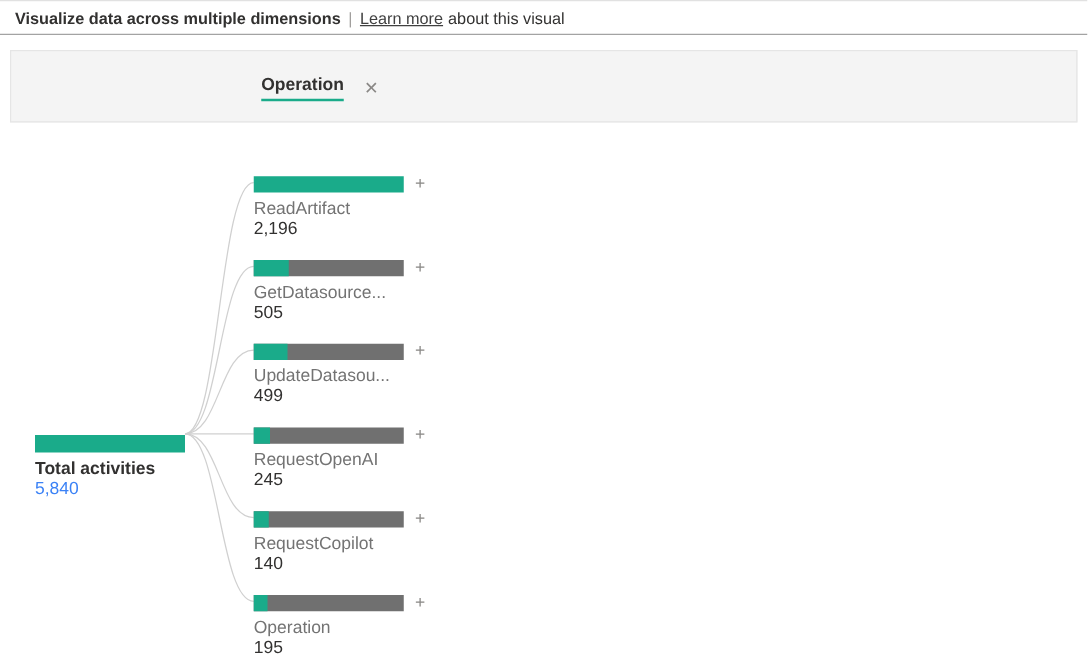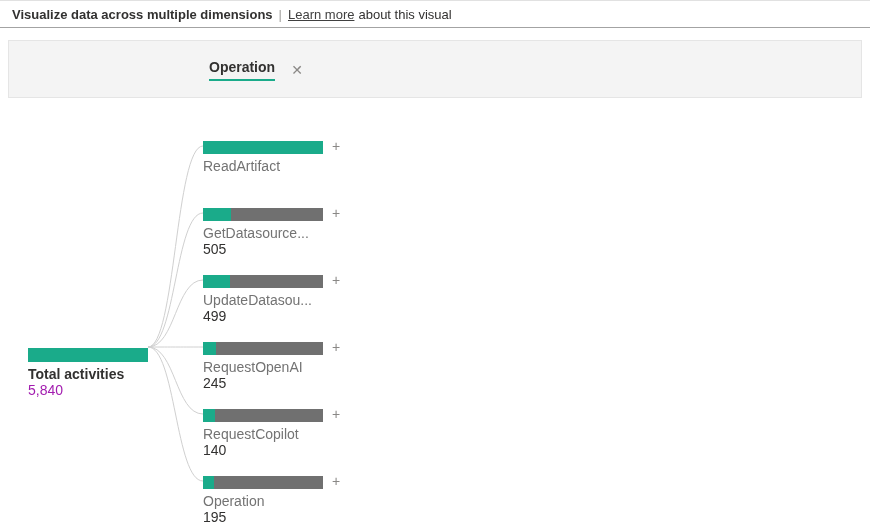--- a/index.html
+++ b/index.html
@@ -68,21 +68,21 @@
       top: 248px;
       width: 130px;
     }
     .root-bar {
       height: 14px;
       background: #1aab8a;
       width: 120px;
       margin-bottom: 4px;
     }
     .root-label { font-weight: 700; font-size: 14px; }
-    .root-value { font-size: 14px; color: #a21caf; }
+    .root-value { font-size: 14px; color: #3b82f6; }
 
     .child-node {
       position: absolute;
       left: 195px;
       width: 150px;
     }
     .bar-wrap {
       display: flex;
       align-items: center;
       margin-bottom: 4px;
@@ -150,20 +150,21 @@
     <div class="root-value">5,840</div>
   </div>
 <div class="child-node" style="top: 40px;">
       <div class="bar-wrap">
         <div class="bar-track">
           <div class="bar-fill" style="width:120px"></div>
         </div>
         <div class="plus-btn">+</div>
       </div>
       <div class="child-label">ReadArtifact</div>
+      <div class="child-value">2,196</div>
     </div>
     <div class="child-node" style="top: 107px;">
       <div class="bar-wrap">
         <div class="bar-track">
           <div class="bar-fill" style="width:28px"></div>
         </div>
         <div class="plus-btn">+</div>
       </div>
       <div class="child-label">GetDatasource...</div>
       <div class="child-value">505</div>

